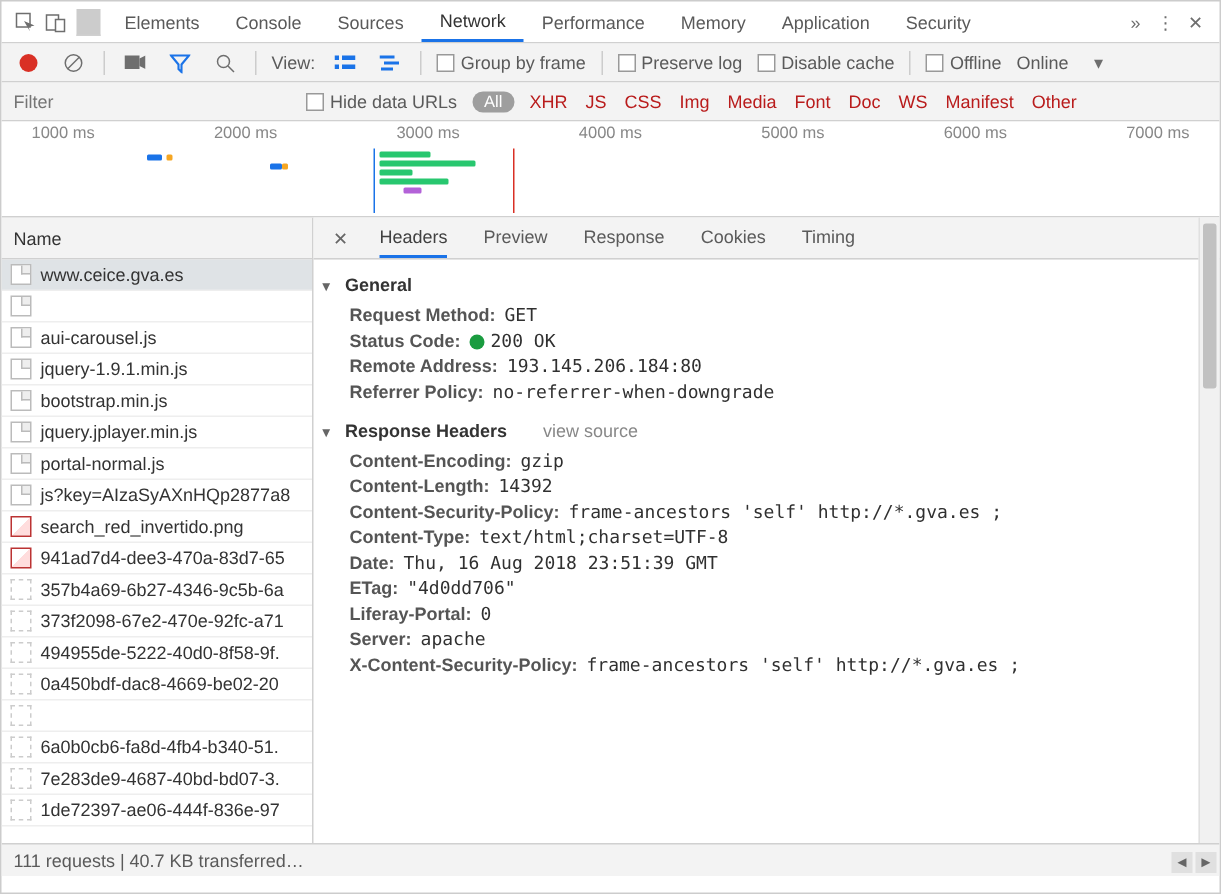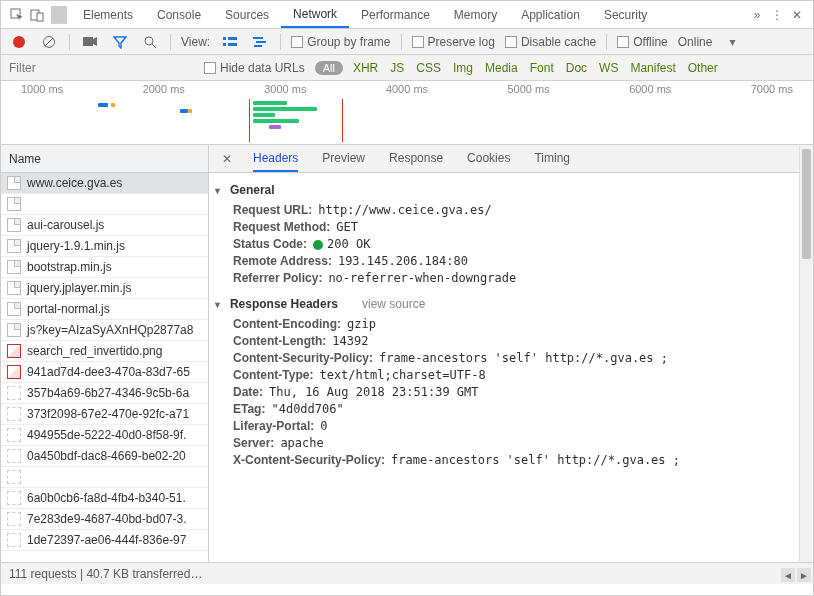--- a/index.html
+++ b/index.html
@@ -61,21 +61,21 @@
     border-bottom:1px solid #d0d0d0;padding:0 8px;gap:10px;
     background:#f3f3f3;
   }
   .filterbar input {
     border:none;background:transparent;outline:none;flex:0 0 150px;
     font-size:12px;color:#737373;
   }
   .pill {
     padding:1px 8px;border-radius:8px;background:#9e9e9e;color:#fff;font-size:11px;
   }
-  .ftype { color:#4d7c0f;text-align:right; }
+  .ftype { color:#b91c1c;text-align:right; }
   .timeline {
     height:64px;border-bottom:1px solid #d0d0d0;position:relative;
     background:#fff;
   }
   .timeline .ticks {
     display:flex;justify-content:space-between;padding:2px 20px;color:#888;font-size:11px;
   }
   .tl-area {position:absolute;left:0;right:0;top:18px;bottom:2px;}
   .tl-bar {position:absolute;height:4px;border-radius:1px;}
   .mainrow {
@@ -101,21 +101,21 @@
   }
   .ficon.doc::after{content:"";position:absolute;top:0;right:0;width:5px;height:5px;background:#eee;border-left:1px solid #bbb;border-bottom:1px solid #bbb;}
   .ficon.blank{border:1px dashed #ccc;}
   .ficon.img{border:1px solid #b33;background:linear-gradient(135deg,#fff 50%,#fdd 50%);}
   .rightcol {flex:1;display:flex;flex-direction:column;position:relative;}
   .detail-tabs {
     height:28px;display:flex;align-items:center;gap:18px;padding:0 10px;
     border-bottom:1px solid #d0d0d0;background:#f3f3f3;
   }
   .detail-tabs .dtab {color:#5a5a5a;}
-  .detail-tabs .dtab.active {color:#1d4ed8;border-bottom:2px solid #1a73e8;padding-bottom:5px;margin-bottom:-6px;}
+  .detail-tabs .dtab.active {color:#404040;border-bottom:2px solid #1a73e8;padding-bottom:5px;margin-bottom:-6px;}
   .detail-body {
     flex:1;overflow:auto;padding:6px 10px 10px 4px;font-size:12px;color:#333;
     font-family:"Segoe UI",Arial,sans-serif;
   }
   .section-title {
     display:flex;align-items:center;gap:6px;font-weight:bold;color:#333;
     margin:4px 0 6px 0;
   }
   .section-title .tri::before{content:"▼";font-size:9px;color:#666;margin-right:2px;}
   .kv {margin:3px 0 3px 20px;}
@@ -373,21 +373,20 @@
           <span class="dtab">Response</span>
           <span class="dtab">Cookies</span>
           <span class="dtab">Timing</span>
         </div>
     </div>
     <div class="detail-body">
       <div class="section-title">
           <span class="tri"></span>
           <span>General</span>
         </div>
-      <div class="kv"><span class="k">Request URL:</span><span class="v">http://www.ceice.gva.es/</span></div>
       <div class="kv"><span class="k">Request Method:</span><span class="v">GET</span></div>
       <div class="kv"><span class="k">Status Code:</span><span class="v"><span class="status-dot"></span><span>200 OK</span></span></div>
       <div class="kv"><span class="k">Remote Address:</span><span class="v">193.145.206.184:80</span></div>
       <div class="kv"><span class="k">Referrer Policy:</span><span class="v">no-referrer-when-downgrade</span></div>
 
       <div class="section-title" style="margin-top:12px;">
           <span class="tri"></span>
           <span>Response Headers</span>
           <span class="viewsource">view source</span>
         </div>

